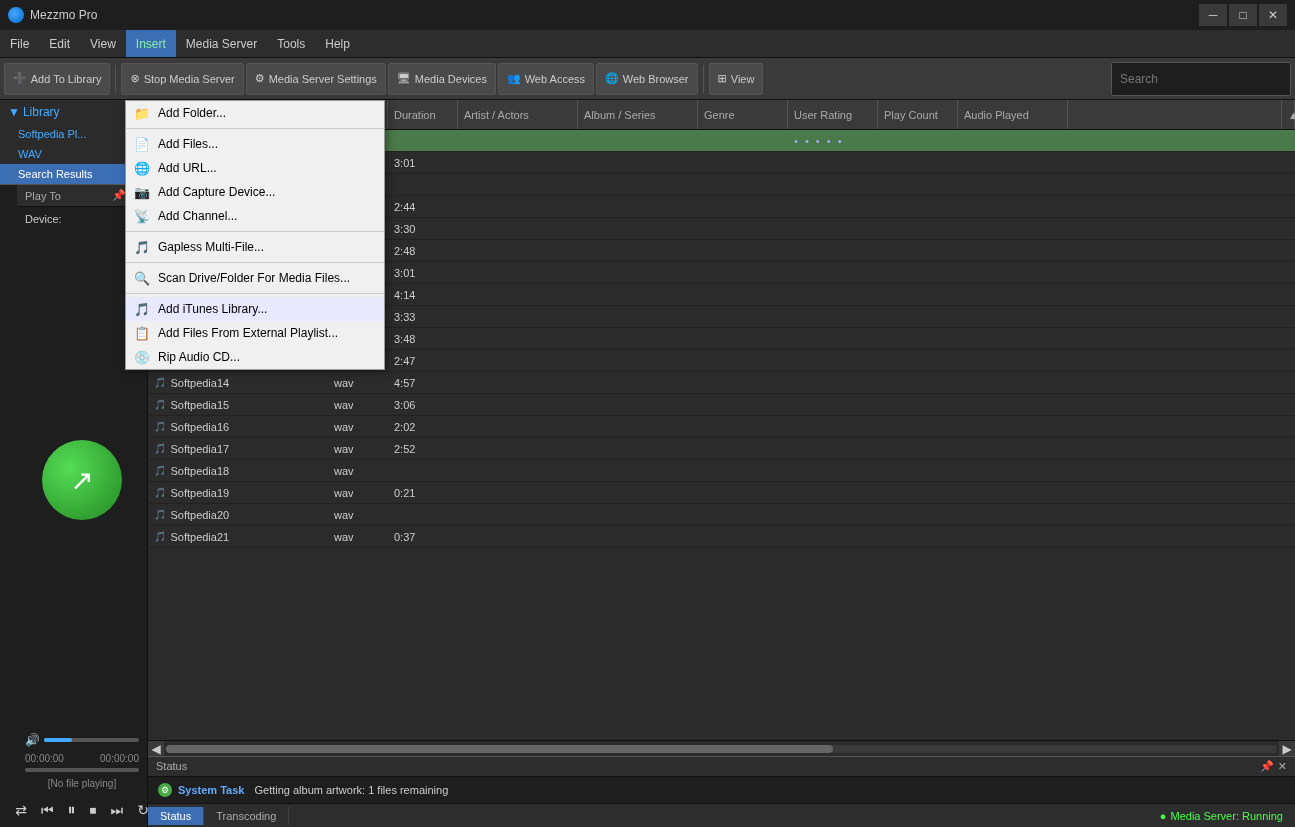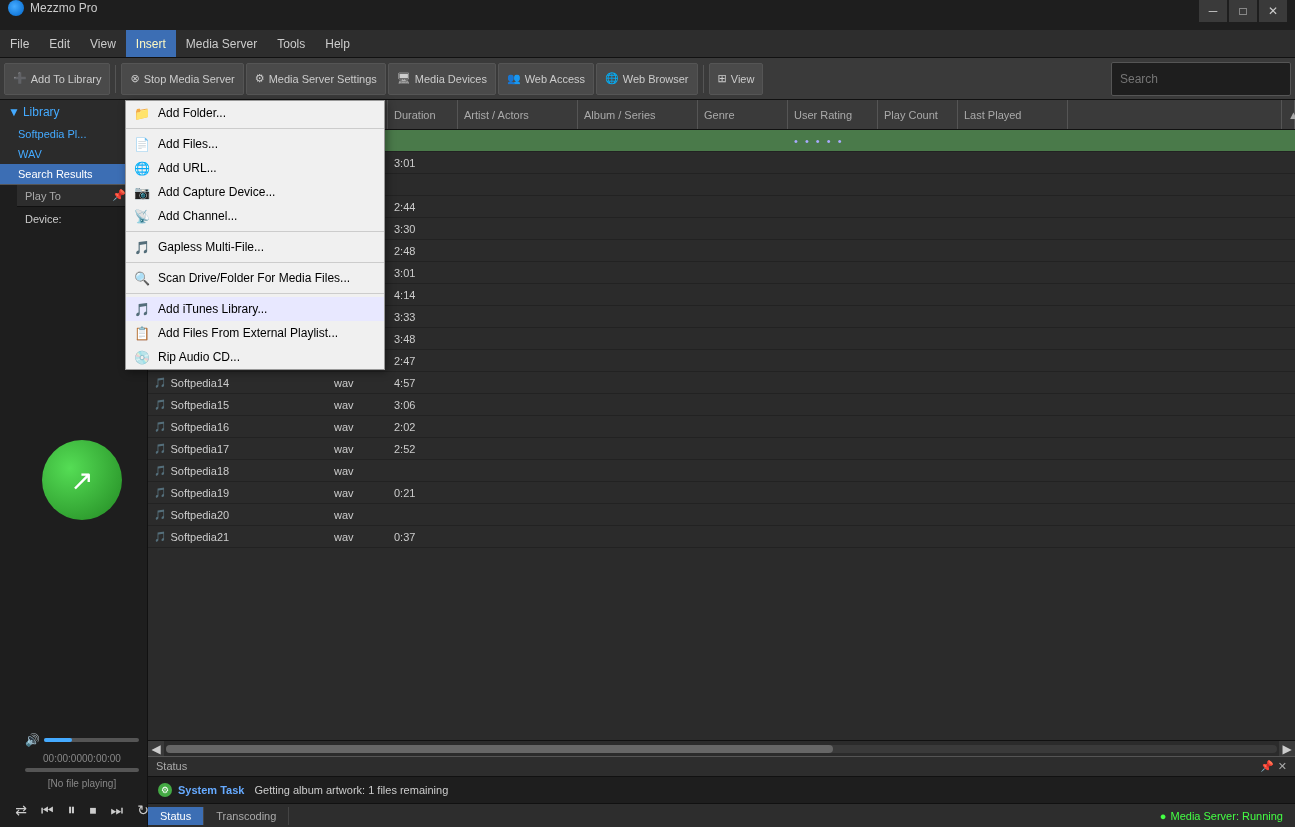--- a/index.html
+++ b/index.html
@@ -1,29 +1,29 @@
 <!DOCTYPE html>
 <html><head>
   <meta charset="utf-8">
   <style>
     * { margin: 0; padding: 0; box-sizing: border-box; }
     body { font-family: 'Segoe UI', Arial, sans-serif; font-size: 12px; background: #2b2b2b; color: #ccc; width: 1295px; height: 827px; overflow: hidden; user-select: none; }
 
     
-    .title-bar { background: #1e1e1e; height: 30px; display: flex; align-items: flex-start; justify-content: space-between; padding: 0 8px; }
+    .title-bar { background: #1e1e1e; height: 30px; display: flex; align-items: center; justify-content: space-between; padding: 0 8px; }
     .title-bar-left { display: flex; align-items: center; gap: 6px; color: #ccc; font-size: 12px; }
     .title-bar-left .app-icon { width: 16px; height: 16px; background: radial-gradient(circle at 40% 40%, #4af, #06c); border-radius: 50%; }
     .title-bar-controls { display: flex; gap: 2px; }
     .title-bar-controls button { background: #3a3a3a; border: none; color: #ccc; width: 28px; height: 22px; cursor: pointer; font-size: 12px; }
 
     
     .menu-bar { background: #2d2d2d; height: 28px; display: flex; align-items: center; border-bottom: 1px solid #111; }
     .menu-item { padding: 4px 10px; cursor: pointer; color: #ccc; font-size: 12px; height: 100%; display: flex; align-items: center; }
     .menu-item:hover, .menu-item.active { background: #4a4a4a; }
-    .menu-item.active { background: #3c6eb4; color: #fef9c3; }
+    .menu-item.active { background: #3c6eb4; color: #86efac; }
 
     
     .toolbar { background: #3a3a3a; height: 42px; display: flex; align-items: center; padding: 0 4px; gap: 2px; border-bottom: 1px solid #111; }
     .toolbar-btn { background: #4a4a4a; border: 1px solid #555; color: #ccc; height: 32px; padding: 0 8px; cursor: pointer; display: flex; align-items: center; gap: 4px; font-size: 11px; border-radius: 2px; white-space: nowrap; }
     .toolbar-separator { width: 1px; height: 28px; background: #555; margin: 0 3px; }
     .toolbar-search { background: #1e1e1e; border: 1px solid #555; color: #ccc; height: 34px; padding: 0 8px; width: 180px; font-size: 12px; border-radius: 2px; }
 
     
     .sidebar { width: 148px; background: #2b2b2b; border-right: 1px solid #111; display: flex; flex-direction: column; flex-shrink: 0; }
     .sidebar-section { padding: 5px 8px; color: #4af; font-size: 12px; cursor: pointer; display: flex; align-items: center; gap: 3px; }
@@ -54,21 +54,21 @@
 
     
     .play-panel { width: 148px; background: #1e1e1e; border-right: 1px solid #111; border-top: 1px solid #555; display: flex; flex-direction: column; flex-shrink: 0; }
     .play-panel-header { background: #2d2d2d; padding: 4px 8px; font-size: 11px; color: #aaa; display: flex; justify-content: space-between; align-items: center; border-bottom: 1px solid #111; }
     .device-row { padding: 6px 8px; display: flex; align-items: center; justify-content: space-between; font-size: 11px; }
     .play-icon-area { flex: 1; display: flex; align-items: center; justify-content: center; }
     .play-circle { width: 80px; height: 80px; border-radius: 50%; background: radial-gradient(circle at 35% 35%, #5d5, #282); display: flex; align-items: center; justify-content: center; font-size: 28px; color: #fff; }
     .volume-row { padding: 4px 8px; display: flex; align-items: center; gap: 4px; }
     .volume-slider { flex: 1; height: 4px; background: #555; border-radius: 2px; position: relative; }
     .volume-fill { width: 30%; height: 100%; background: #4af; border-radius: 2px; }
-    .time-row { padding: 2px 8px; display: flex; justify-content: center; font-size: 10px; color: #888; }
+    .time-row { padding: 2px 8px; display: flex; justify-content: space-between; font-size: 10px; color: #888; }
     .progress-bar { margin: 2px 8px; height: 4px; background: #555; border-radius: 2px; }
     .progress-fill { width: 0%; height: 100%; background: #4af; border-radius: 2px; }
     .now-playing { padding: 4px 8px; text-align: center; font-size: 10px; color: #888; }
     .controls { padding: 6px 8px; display: flex; justify-content: center; gap: 6px; align-items: center; }
     .ctrl-btn { background: none; border: none; color: #ccc; cursor: pointer; font-size: 14px; padding: 2px 4px; }
     .ctrl-btn.play { font-size: 16px; }
 
     
     .status-panel { background: #1e1e1e; border-top: 1px solid #555; }
     .status-header { background: #2d2d2d; padding: 3px 8px; font-size: 11px; color: #aaa; display: flex; justify-content: space-between; border-bottom: 1px solid #111; }
@@ -227,21 +227,21 @@
     <div class="table-container">
       <div class="table-header">
         <div class="th col-name">Name</div>
         <div class="th col-type">Type</div>
         <div class="th col-duration">Duration</div>
         <div class="th col-artist">Artist / Actors</div>
         <div class="th col-album">Album / Series</div>
         <div class="th col-genre">Genre</div>
         <div class="th col-rating">User Rating</div>
         <div class="th col-playcount">Play Count</div>
-        <div class="th col-lastplayed">Last Played</div>
+        <div class="th col-lastplayed">Audio Played</div>
         <div class="th" style="flex:1;"></div>
         <div class="th" style="width:12px;">▲</div>
       </div>
 
       <div id="table-body">
           <div class="table-row selected">
             <div class="td col-name"><span class="file-icon">🎵</span>rding-0.wav</div>
             <div class="td col-type">wav</div>
             <div class="td col-duration"></div>
             <div class="td col-artist"></div>

